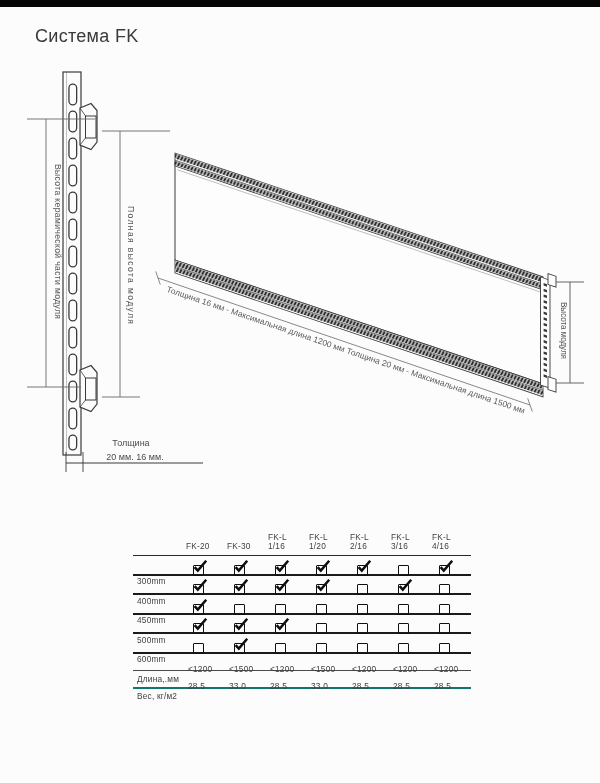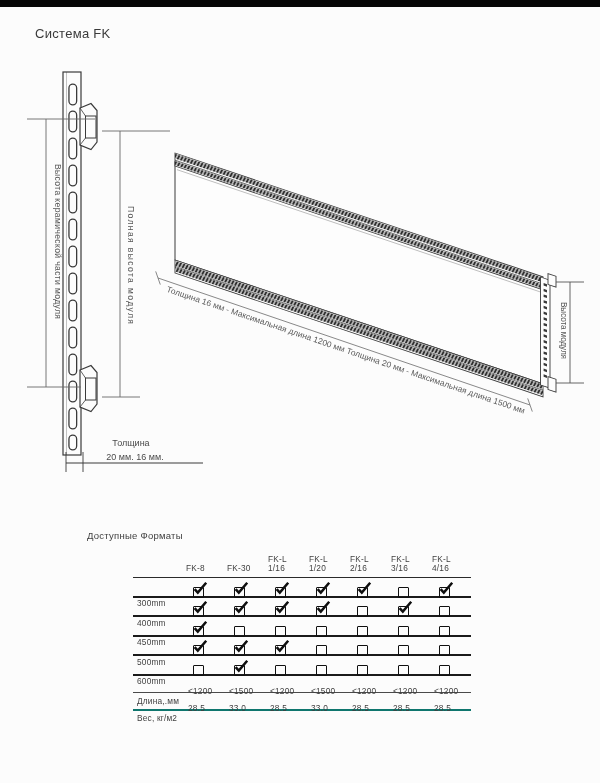--- a/index.html
+++ b/index.html
@@ -3,21 +3,21 @@
 <meta charset="utf-8">
 <style>
   html,body { margin:0; padding:0; }
   body {
     width:600px; height:783px; position:relative; overflow:hidden;
     background:#fcfcfc; font-family:"Liberation Sans", sans-serif;
   }
   .topbar { position:absolute; top:0; left:0; width:600px; height:7px; background:#060606; }
   .page-title {
     position:absolute; left:35px; top:26px;
-    font-size:13px; color:#3a3a3a; letter-spacing:.3px;
+    font-size:18px; color:#3a3a3a; letter-spacing:.3px;
   }
   svg.drawing { position:absolute; left:0; top:0; }
 
   .formats { position:absolute; left:87px; top:530px; }
   .ftitle { font-size:9.5px; color:#3f3f3f; letter-spacing:.25px; margin-bottom:11px; }
   #ftable { margin-left:46px; width:338px; font-size:8.3px; color:#3f3f3f; }
   .frow { display:grid; grid-template-columns:51px repeat(7,41px); box-sizing:border-box; align-items:center; }
   .fhead { border-bottom:1.3px solid #2a2a2a; align-items:end; padding-bottom:4px; height:26px; }
   .hcell { line-height:8.8px; padding-left:2px; letter-spacing:.2px; }
   .crow { height:19.6px; border-bottom:2px solid #1b1b1b; }
@@ -124,27 +124,26 @@
 
   <g stroke="#555555" stroke-width="0.9">
     <line x1="570" y1="282" x2="570" y2="383"></line>
     <line x1="556" y1="282" x2="584" y2="282"></line>
     <line x1="556" y1="383" x2="584" y2="383"></line>
     <text transform="translate(560.5 302) rotate(90)" font-size="8.2" textLength="57" fill="#565656" stroke="none">Высота модуля</text>
   </g>
 </svg>
 
 <div class="formats">
-  <div class="ftitle">Доступные Форматы</div>
   <div id="ftable">
       <div class="frow fhead">
         <div></div>
         <div class="hcell">
           <div></div>
-          <div>FK-8</div>
+          <div>FK-20</div>
         </div>
         <div class="hcell">
           <div></div>
           <div>FK-30</div>
         </div>
         <div class="hcell">
           <div>FK-L</div>
           <div>1/16</div>
         </div>
         <div class="hcell">

